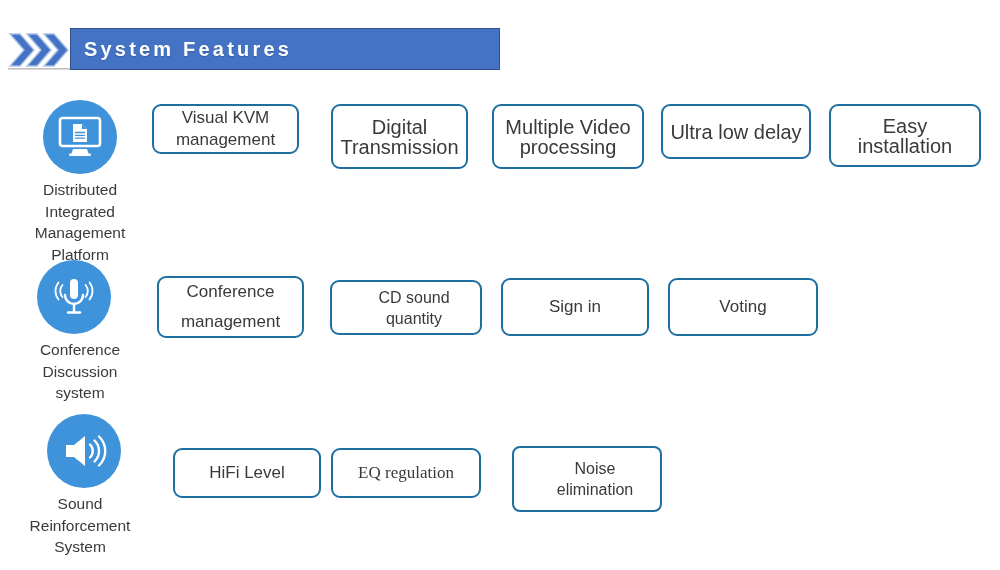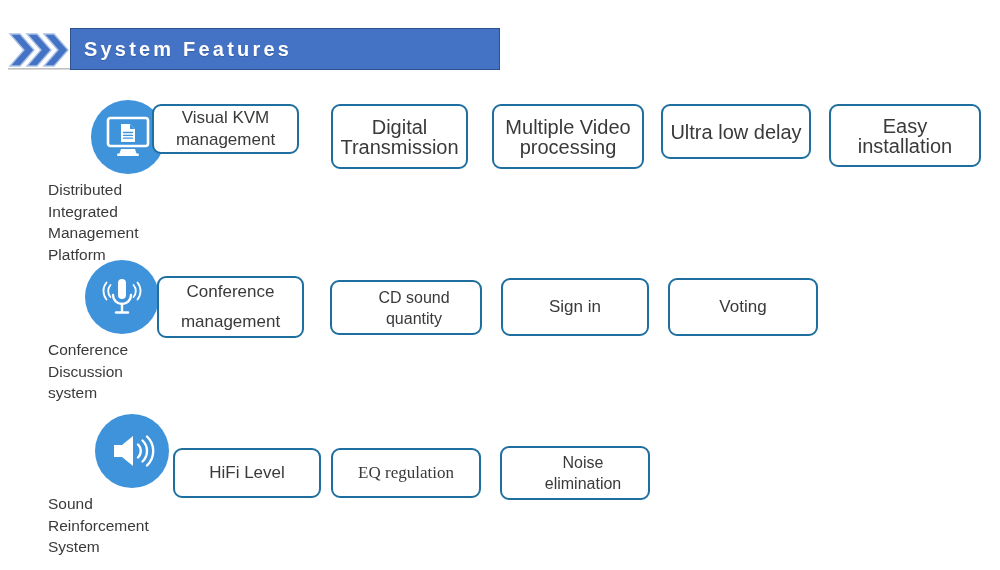--- a/index.html
+++ b/index.html
@@ -52,21 +52,21 @@
     letter-spacing: 3.2px;
     white-space: nowrap;
     text-shadow: 0 1px 1px rgba(0,0,0,0.18);
   }
 
   
   .category {
     position: absolute;
     left: 0;
     width: 160px;
-    margin-left: 48px;
+    text-align: center;
   }
   .cat-icon {
     width: 74px;
     height: 74px;
     border-radius: 50%;
     background: #3F93DB;
     margin: 0 auto;
     display: flex;
     align-items: center;
     justify-content: center;
@@ -115,21 +115,21 @@
 
   
   #fbox-5 { left:157px; top:276px; width:147px; height:62px; }
   #fbox-6 { left:330px; top:280px; width:152px; height:55px; }
   #fbox-7 { left:501px; top:278px; width:148px; height:58px; }
   #fbox-8 { left:668px; top:278px; width:150px; height:58px; }
 
   
   #fbox-9  { left:173px; top:448px; width:148px; height:50px; }
   #fbox-10 { left:331px; top:448px; width:150px; height:50px;font-family:Liberation Serif, serif; }
-  #fbox-11 { left:500px; top:446px; width:150px; height:54px; }
+  #fbox-11 { left:512px; top:446px; width:150px; height:66px;border-radius:8px; }
 
   .fs-17  { font-size: 17px;   line-height: 22px; }
   .fs-16  { font-size: 16px;   line-height: 21px; margin-left: 16px; }
   .fs-15  { font-size: 20px; line-height: 20px; }
   .lh-wide { line-height: 30px; }
 </style>
 </head>
 <body>
 
 <div id="header-banner">

